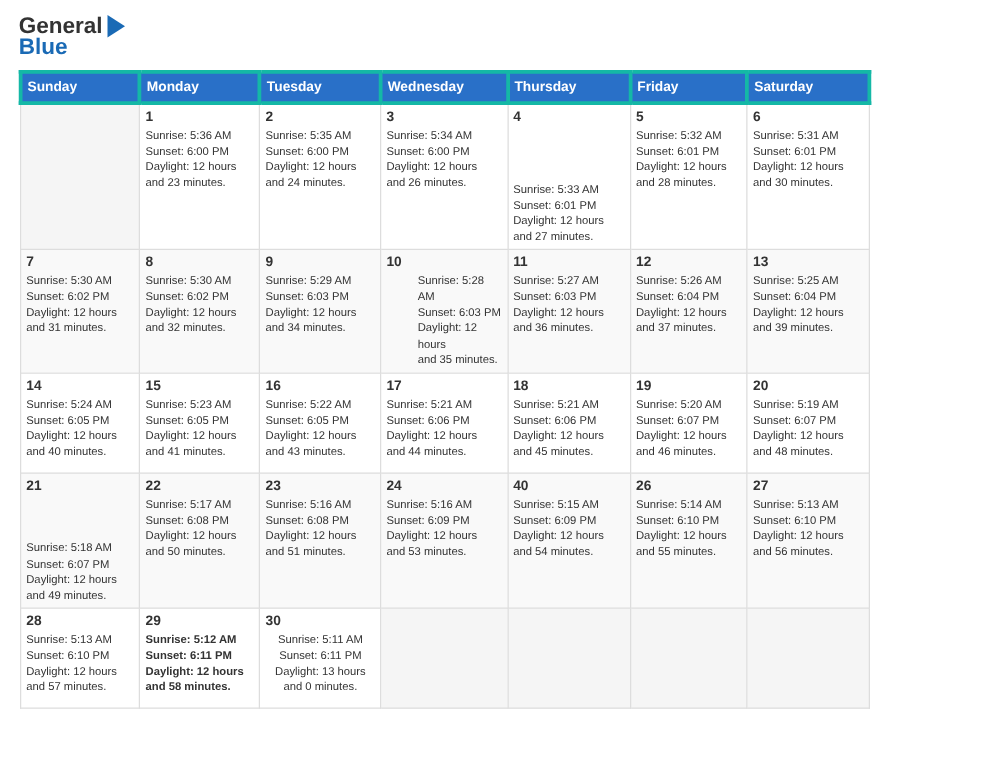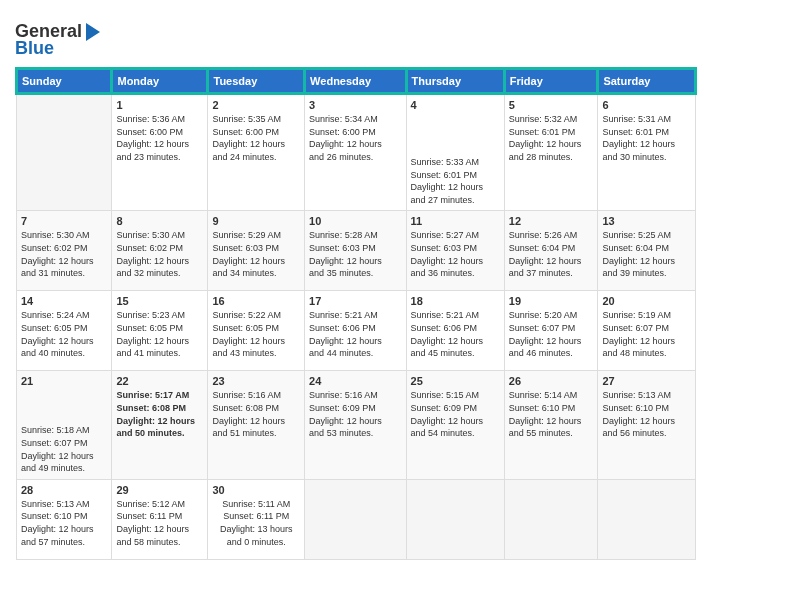--- a/index.html
+++ b/index.html
@@ -5,21 +5,21 @@
     * { margin: 0; padding: 0; box-sizing: border-box; }
     body {
       font-family: Arial, sans-serif;
       background: #fff;
       width: 792px;
       height: 612px;
       overflow: hidden;
     }
     .container {
       width: 712px;
-      padding: 21px 15px;
+      padding: 10px 15px;
     }
     .header {
       display: flex;
       justify-content: space-between;
       align-items: flex-start;
       margin-bottom: 8px;
     }
     .logo {
       display: flex;
       flex-direction: column;
@@ -172,21 +172,21 @@
           </td>
           <td>
             <span class="day-num">9</span>
             <div class="day-info" style="white-space: pre-line;">Sunrise: 5:29 AM
 Sunset: 6:03 PM
 Daylight: 12 hours
 and 34 minutes.</div>
           </td>
           <td>
             <span class="day-num">10</span>
-            <div class="day-info" style="white-space: pre-line;">Sunrise: 5:28 AM
+            <div class="day-info" style="white-space: pre-line; margin-left: 25px;">Sunrise: 5:28 AM
 Sunset: 6:03 PM
 Daylight: 12 hours
 and 35 minutes.</div>
           </td>
           <td>
             <span class="day-num">11</span>
             <div class="day-info" style="white-space: pre-line;">Sunrise: 5:27 AM
 Sunset: 6:03 PM
 Daylight: 12 hours
 and 36 minutes.</div>
@@ -260,41 +260,41 @@
         <tr>
           <td>
             <span class="day-num">21</span>
             <div class="day-info" style="white-space: pre-line; margin-top: 37px;">Sunrise: 5:18 AM
 Sunset: 6:07 PM
 Daylight: 12 hours
 and 49 minutes.</div>
           </td>
           <td>
             <span class="day-num">22</span>
-            <div class="day-info" style="white-space: pre-line; font-weight: bold;">Sunrise: 5:17 AM
+            <div class="day-info" style="white-space: pre-line;">Sunrise: 5:17 AM
 Sunset: 6:08 PM
 Daylight: 12 hours
 and 50 minutes.</div>
           </td>
           <td>
             <span class="day-num">23</span>
             <div class="day-info" style="white-space: pre-line;">Sunrise: 5:16 AM
 Sunset: 6:08 PM
 Daylight: 12 hours
 and 51 minutes.</div>
           </td>
           <td>
             <span class="day-num">24</span>
             <div class="day-info" style="white-space: pre-line;">Sunrise: 5:16 AM
 Sunset: 6:09 PM
 Daylight: 12 hours
 and 53 minutes.</div>
           </td>
           <td>
-            <span class="day-num">25</span>
+            <span class="day-num">40</span>
             <div class="day-info" style="white-space: pre-line;">Sunrise: 5:15 AM
 Sunset: 6:09 PM
 Daylight: 12 hours
 and 54 minutes.</div>
           </td>
           <td>
             <span class="day-num">26</span>
             <div class="day-info" style="white-space: pre-line;">Sunrise: 5:14 AM
 Sunset: 6:10 PM
 Daylight: 12 hours
@@ -311,21 +311,21 @@
         <tr>
           <td>
             <span class="day-num">28</span>
             <div class="day-info" style="white-space: pre-line;">Sunrise: 5:13 AM
 Sunset: 6:10 PM
 Daylight: 12 hours
 and 57 minutes.</div>
           </td>
           <td>
             <span class="day-num">29</span>
-            <div class="day-info" style="white-space: pre-line;">Sunrise: 5:12 AM
+            <div class="day-info" style="white-space: pre-line; font-weight: bold;">Sunrise: 5:12 AM
 Sunset: 6:11 PM
 Daylight: 12 hours
 and 58 minutes.</div>
           </td>
           <td>
             <span class="day-num">30</span>
             <div class="day-info" style="white-space: pre-line; text-align: center;">Sunrise: 5:11 AM
 Sunset: 6:11 PM
 Daylight: 13 hours
 and 0 minutes.</div>

